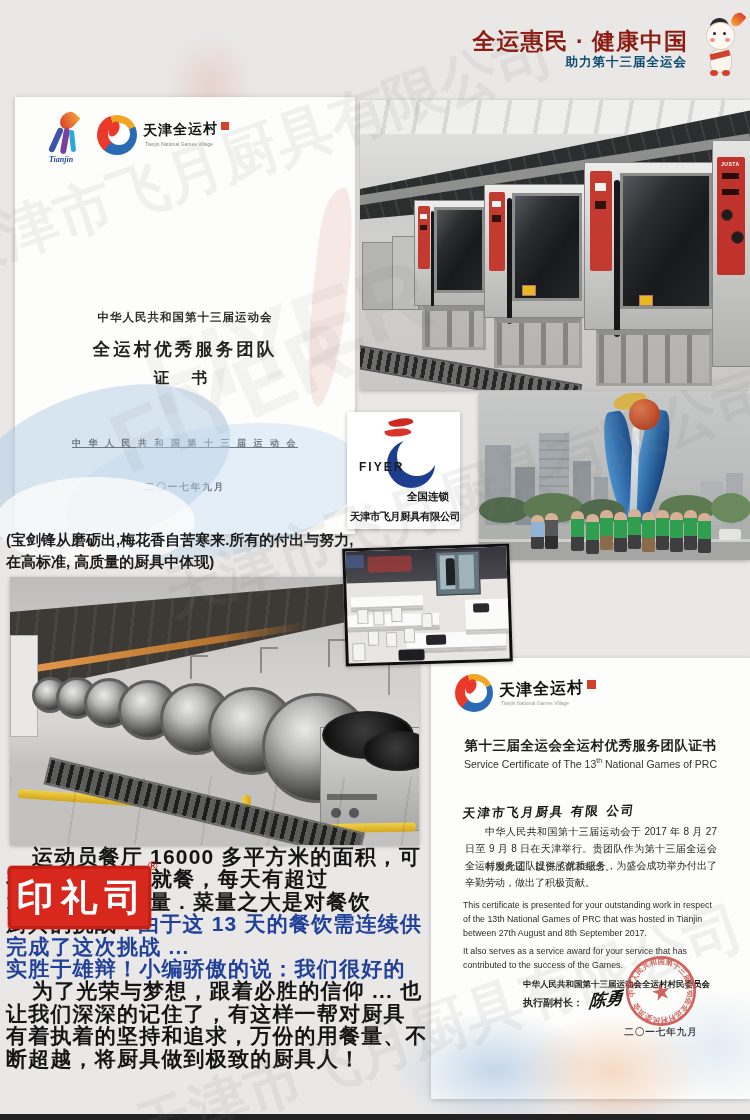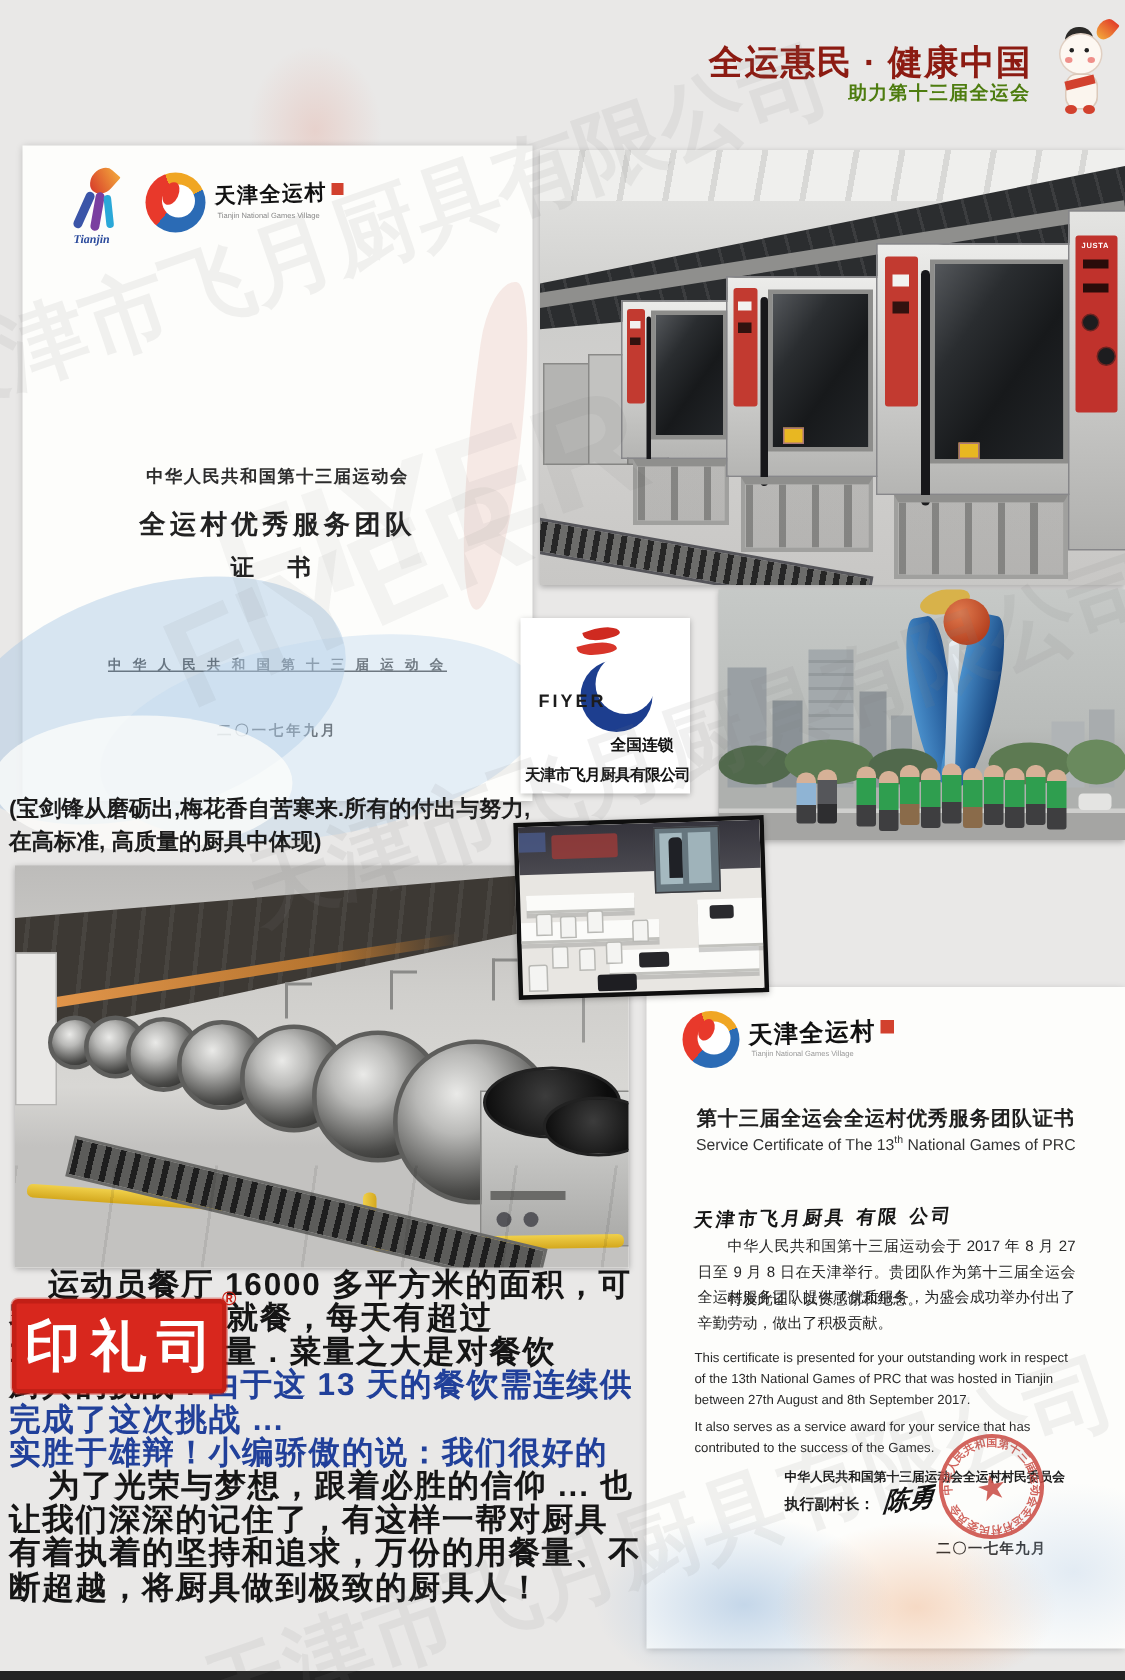--- a/index.html
+++ b/index.html
@@ -5,21 +5,21 @@
   html,body{margin:0;padding:0;background:#d8d7d6;}
   .page{position:relative;width:750px;height:1120px;margin:0 auto;background:#e9e8e7;
         overflow:hidden;font-family:"Liberation Sans",sans-serif;}
   .abs{position:absolute;}
   .ph{position:absolute;overflow:hidden;box-shadow:0 1px 4px rgba(0,0,0,.28);}
   .ctext{position:absolute;text-align:center;width:100%;left:0;}
   
   .banner-title{position:absolute;top:26px;right:62px;font-size:23px;font-weight:bold;
     letter-spacing:1px;color:#8c1b12;}
   .banner-sub{position:absolute;top:54px;right:63px;font-size:12.5px;font-weight:bold;
-    color:#4d7c0f;letter-spacing:1px;}
+    color:#0c4a6e;letter-spacing:1px;}
   
   .cert{background:#fdfdfb;box-shadow:0 1px 5px rgba(0,0,0,.22);}
   .cl-t1{top:213px;font-size:11.5px;font-weight:bold;color:#2d2d2d;letter-spacing:1px;}
   .cl-t2{top:240px;font-size:17.5px;font-weight:bold;color:#222;letter-spacing:3px;}
   .cl-t3{top:271px;font-size:15.5px;font-weight:bold;color:#222;letter-spacing:9px;}
   .cl-f{font-size:9px;font-weight:bold;color:#333;letter-spacing:2.5px;}
   .swirl{position:absolute;border-radius:50%;}
   .wm{position:absolute;white-space:nowrap;font-weight:bold;pointer-events:none;}
   
   .article{position:absolute;left:6px;top:846px;width:437px;font-size:21px;font-weight:bold;

